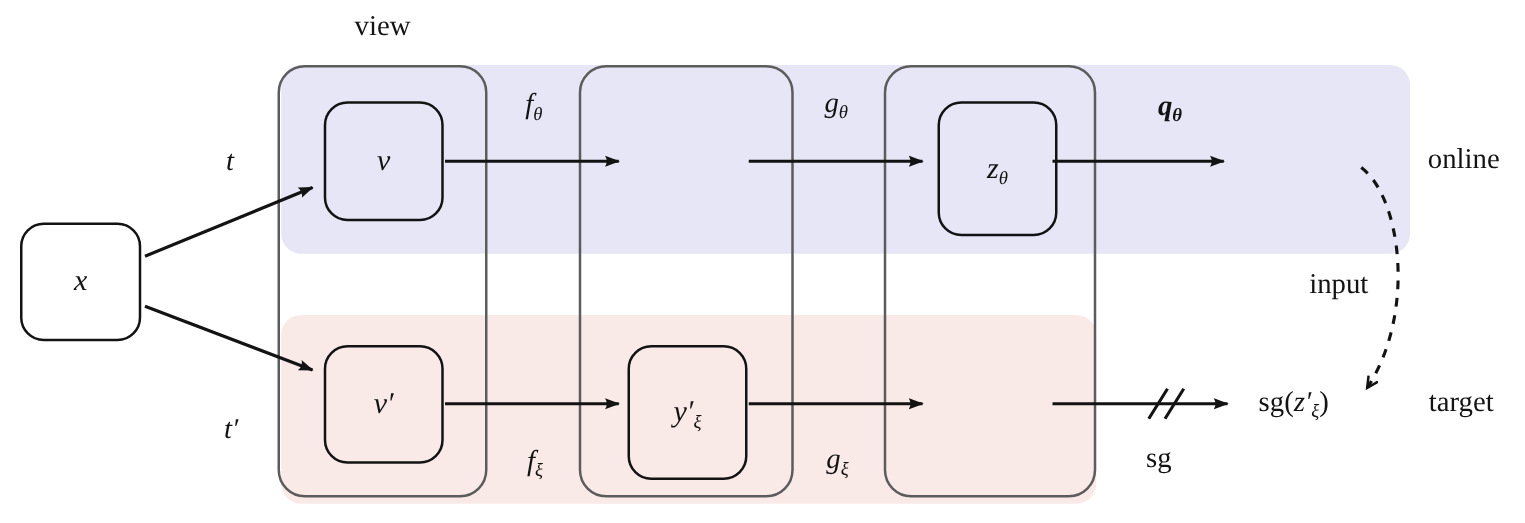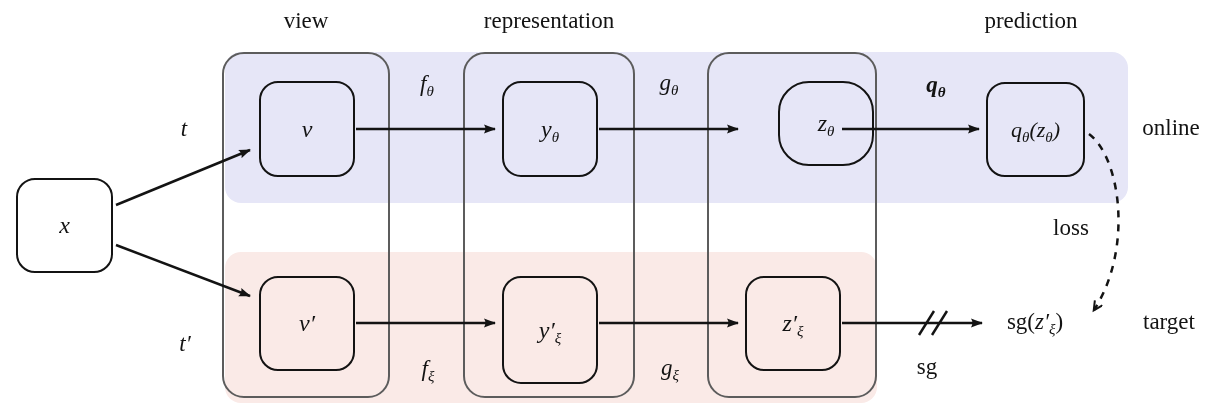--- a/index.html
+++ b/index.html
@@ -22,90 +22,79 @@
   #group-view{left:222px;width:168px;}
   #group-representation{left:463px;width:172px;}
   #group-projection{left:707px;width:170px;}
   .node{position:absolute;border:2.5px solid var(--line);border-radius:19px;box-sizing:border-box;
     display:flex;align-items:center;justify-content:center;z-index:3;
     font-size:24px;font-style:italic;}
   .node.white{background:#ffffff;}
   #node-x{left:16px;top:178px;width:97px;height:95px;}
   #node-v{left:259px;top:81px;width:96px;height:96px;}
   #node-y{left:502px;top:81px;width:96px;height:96px;}
-  #node-z{left:778px;top:81px;width:96px;height:85px;border-radius:31px;}
+  #node-z{left:750px;top:81px;width:96px;height:108px;}
   #node-q{left:986px;top:82px;width:99px;height:95px;font-size:22px;}
   #node-v2{left:259px;top:276px;width:96px;height:95px;}
   #node-y2{left:502px;top:276px;width:96px;height:108px;}
   #node-z2{left:745px;top:276px;width:96px;height:95px;}
   .lbl{position:absolute;transform:translate(-50%,-50%);white-space:nowrap;
     font-size:23px;z-index:5;line-height:1.15;text-align:center;}
   .math{font-style:italic;}
   sub.sb{font-size:15px;font-style:italic;line-height:0;vertical-align:-5px;}
   .hdr{font-size:23px;}
   svg#wires{position:absolute;left:0;top:0;z-index:4;pointer-events:none;}
 </style>
 </head>
 <body>
 
 <div id="stage">
 
   <div class="lbl hdr" style="left:306px;top:21px;">view</div>
-  <div class="lbl hdr" style="left:549px;top:21px;">representation</div>
-  <div class="lbl hdr" style="left:1031px;top:21px;">prediction</div>
 
   <div class="band" id="band-online"></div>
   <div class="band" id="band-target"></div>
 
   <div class="group" id="group-view"></div>
   <div class="group" id="group-representation"></div>
   <div class="group" id="group-projection"></div>
 
   <div class="node white" id="node-x">
     <span>x</span>
   </div>
 
   <div class="lbl math" style="left:184px;top:129px;">t</div>
   <div class="lbl math" style="left:185px;top:344px;">t′</div>
 
   <div class="node" id="node-v">
     <span>v</span>
   </div>
-  <div class="node" id="node-y">
-    <span><span>y</span><sub class="sb">θ</sub></span>
-  </div>
   <div class="node" id="node-z">
     <span><span>z</span><sub class="sb">θ</sub></span>
-  </div>
-  <div class="node" id="node-q">
-    <span><span>q</span><sub class="sb">θ</sub><span>(z</span><sub class="sb">θ</sub><span>)</span></span>
   </div>
 
   <div class="node" id="node-v2">
     <span>v′</span>
   </div>
   <div class="node" id="node-y2">
     <span><span>y′</span><sub class="sb">ξ</sub></span>
-  </div>
-  <div class="node" id="node-z2">
-    <span><span>z′</span><sub class="sb">ξ</sub></span>
   </div>
 
   <div class="lbl math" style="left:427px;top:84px;"><span>f</span><sub class="sb">θ</sub></div>
   <div class="lbl math" style="left:669px;top:83px;"><span>g</span><sub class="sb">θ</sub></div>
   <div class="lbl math" style="left:936px;top:85px;font-weight:bold;"><span>q</span><sub class="sb">θ</sub></div>
   <div class="lbl math" style="left:428px;top:369px;"><span>f</span><sub class="sb">ξ</sub></div>
   <div class="lbl math" style="left:670px;top:368px;"><span>g</span><sub class="sb">ξ</sub></div>
   <div class="lbl" style="left:927px;top:367px;">sg</div>
 
   <div class="lbl" style="left:1035px;top:322px;"><span>sg(</span><span class="math">z′</span><sub class="sb">ξ</sub><span>)</span></div>
 
   <div class="lbl" style="left:1171px;top:128px;">online</div>
   <div class="lbl" style="left:1169px;top:322px;">target</div>
-  <div class="lbl" style="left:1071px;top:228px;">loss</div>
+  <div class="lbl" style="left:1071px;top:228px;">input</div>
 
   <svg id="wires" width="1220" height="418" viewBox="0 0 1220 418">
     <defs>
       <marker id="arr" markerUnits="userSpaceOnUse" markerWidth="13" markerHeight="10" refX="11" refY="5" orient="auto">
         <path d="M0,0.6 L12,5 L0,9.4 Q2.8,5 0,0.6 z" fill="#131313"></path>
       </marker>
       <marker id="arrv" markerUnits="userSpaceOnUse" markerWidth="12" markerHeight="12" refX="9" refY="5" orient="auto">
         <path d="M0.5,0.5 L9.5,5 L0.5,9.5" fill="none" stroke="#131313" stroke-width="2"></path>
       </marker>
     </defs>

